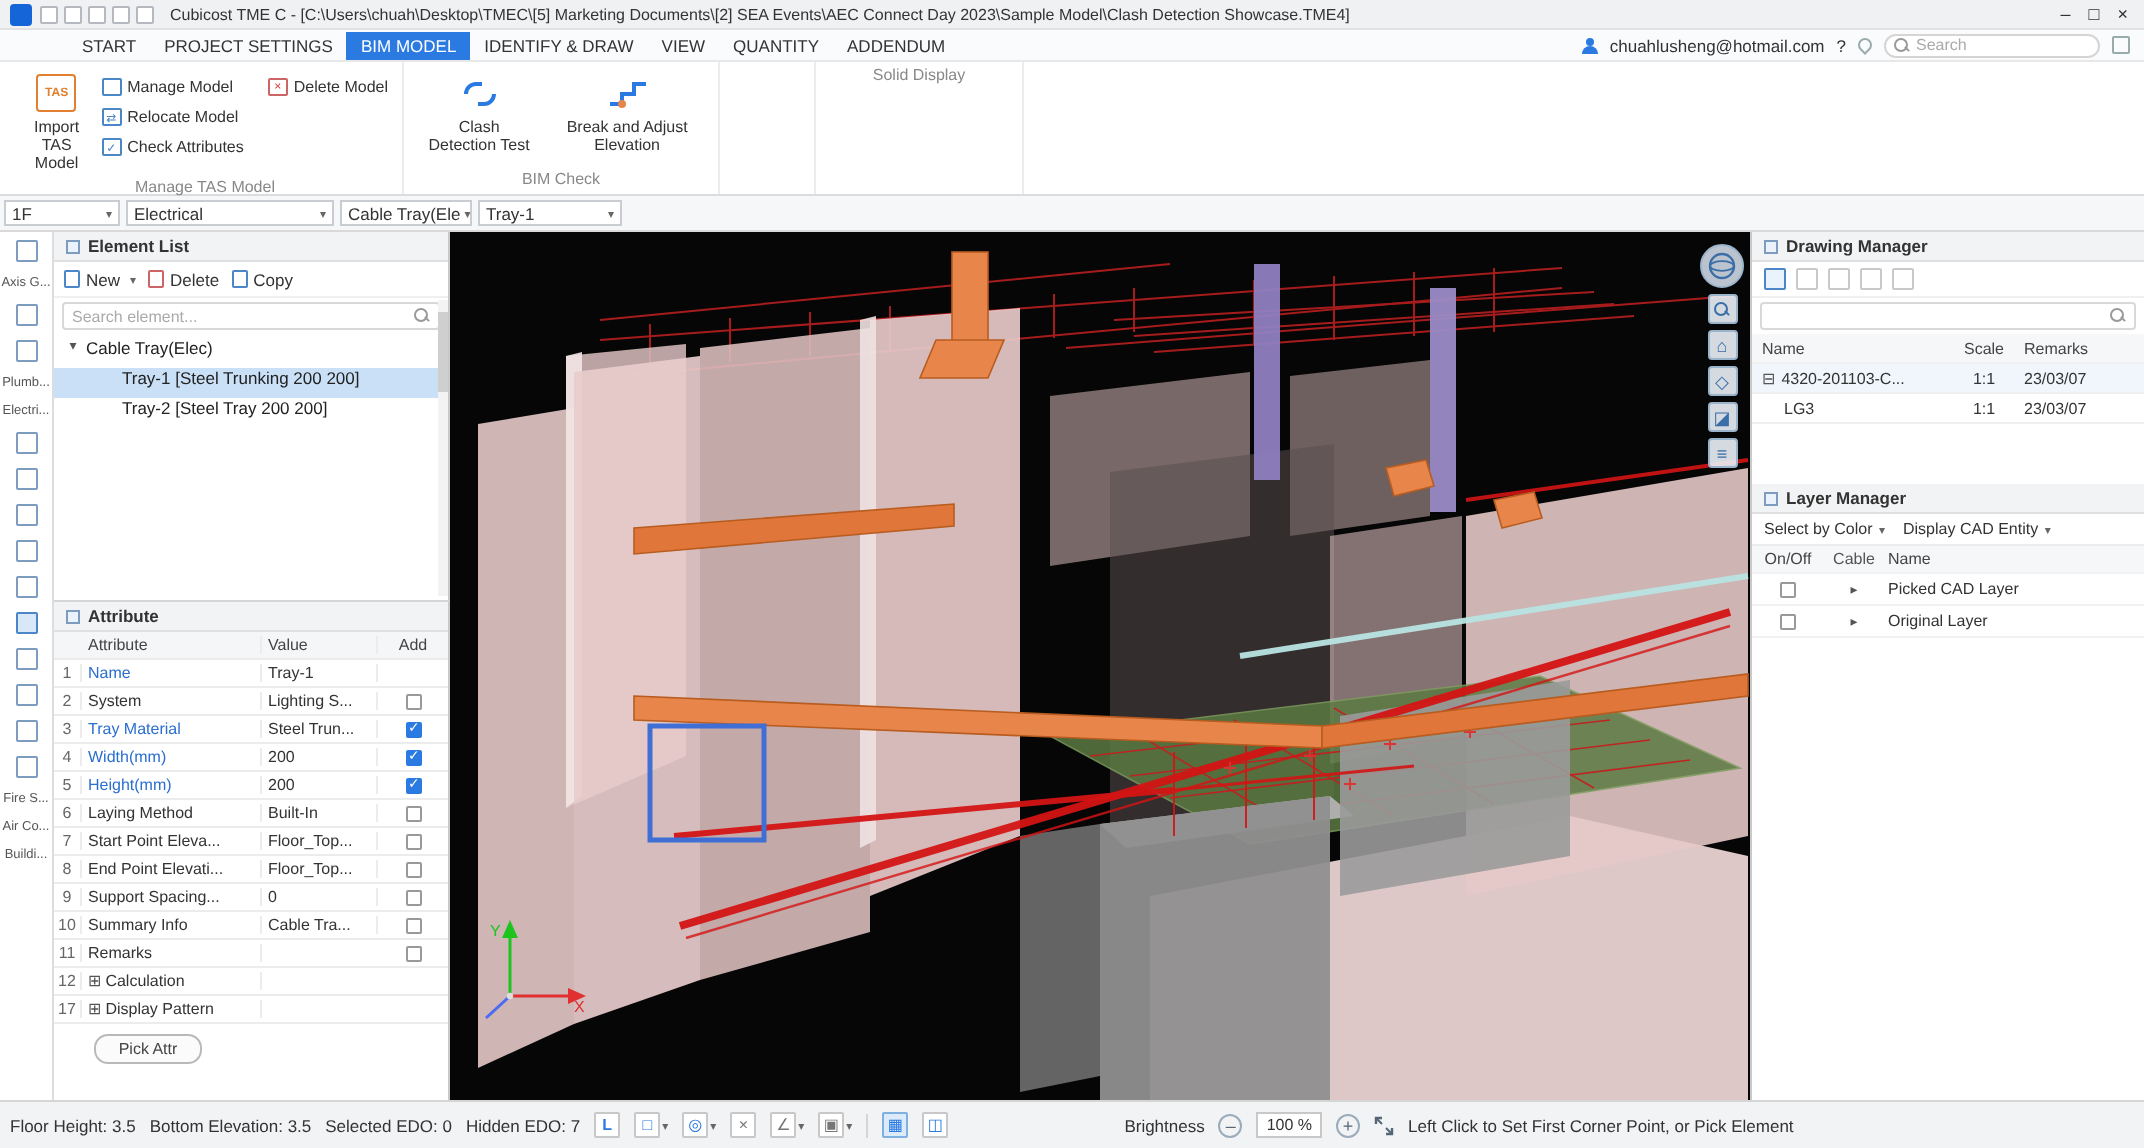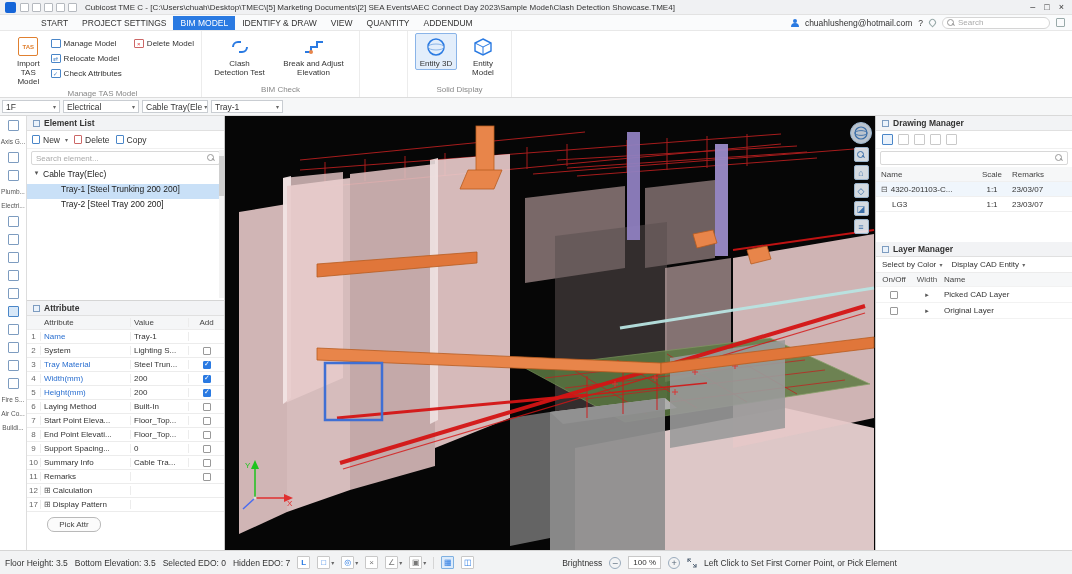--- a/index.html
+++ b/index.html
@@ -229,50 +229,30 @@
           </div>
           <div class="blabel">Break and Adjust Elevation</div>
         </div>
       </div>
       <div class="glabel">BIM Check</div>
     </div>
 
     <div class="rspacer"></div>
 
     <div class="rgroup" style="width:104px">
-      <div class="rbody">
-        <div class="bigbtn sel" style="width:42px">
-          <div class="icon24">
-            <svg width="22" height="20">
-              <circle cx="11" cy="10" r="8" stroke="#2a7ae2" stroke-width="1.6" fill="none"></circle>
-              <ellipse cx="11" cy="10" rx="8" ry="3" stroke="#8ab4e8" stroke-width="1" fill="none"></ellipse>
-            </svg>
-          </div>
-          <div class="blabel">Entity 3D</div>
-        </div>
-        <div class="bigbtn" style="width:42px">
-          <div class="icon24">
-            <svg width="22" height="20">
-              <path d="M11 2 L19 6 L19 14 L11 18 L3 14 L3 6 Z" stroke="#2a7ae2" stroke-width="1.4" fill="none"></path>
-              <path d="M3 6 L11 10 L19 6 M11 10 L11 18" stroke="#2a7ae2" stroke-width="1" fill="none"></path>
-            </svg>
-          </div>
-          <div class="blabel">Entity Model</div>
-        </div>
-      </div>
       <div class="glabel">Solid Display</div>
     </div>
   </div>
 
   <div class="filterbar">
     <div class="fsel" style="width:58px">
         <span>1F</span>
         <span class="fcaret">▾</span>
       </div>
-    <div class="fsel" style="width:76px">
+    <div class="fsel" style="width:104px">
         <span>Electrical</span>
         <span class="fcaret">▾</span>
       </div>
     <div class="fsel" style="width:66px">
         <span>Cable Tray(Ele</span>
         <span class="fcaret">▾</span>
       </div>
     <div class="fsel" style="width:72px">
         <span>Tray-1</span>
         <span class="fcaret">▾</span>
@@ -609,21 +589,21 @@
     <div class="ph">
         <span class="sq"></span>
         <span>Layer Manager</span>
       </div>
     <div class="lm-filters">
       <span><span>Select by Color</span> <span class="fcaret">▾</span></span>
       <span><span>Display CAD Entity</span> <span class="fcaret">▾</span></span>
     </div>
     <div class="lrow head">
       <span class="lc-on">On/Off</span>
-      <span class="lc-col" style="font-size:8px">Width</span>
+      <span class="lc-col" style="font-size:8px">Cable</span>
       <span class="lc-name">Name</span>
     </div>
     <div class="lrow">
       <span class="lc-on">
           <span class="cb"></span>
         </span>
       <span class="lc-col">▸</span>
       <span class="lc-name">Picked CAD Layer</span>
     </div>
     <div class="lrow">

